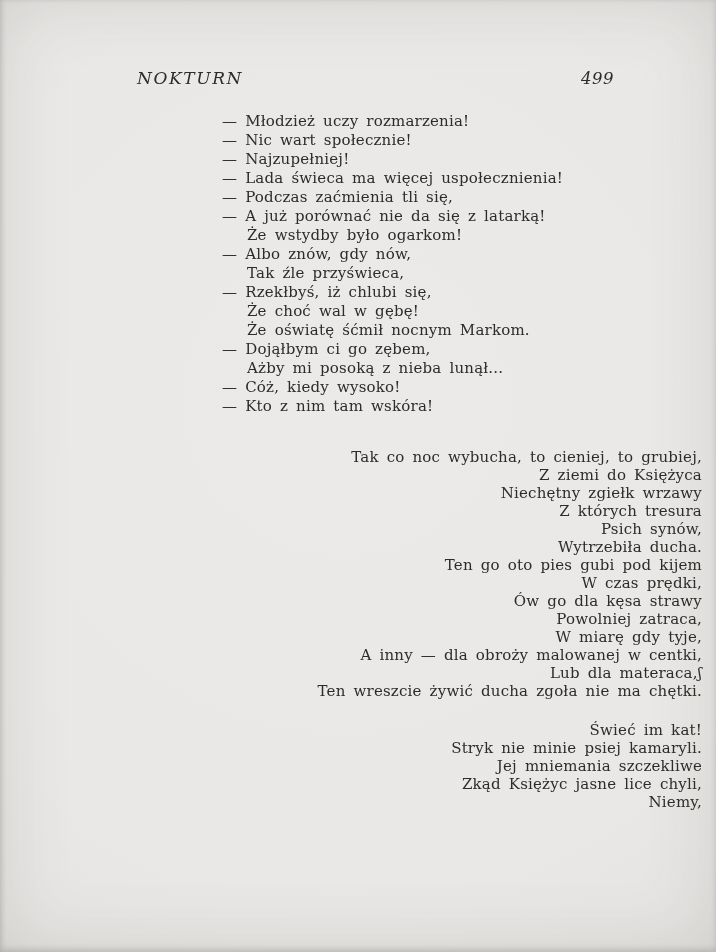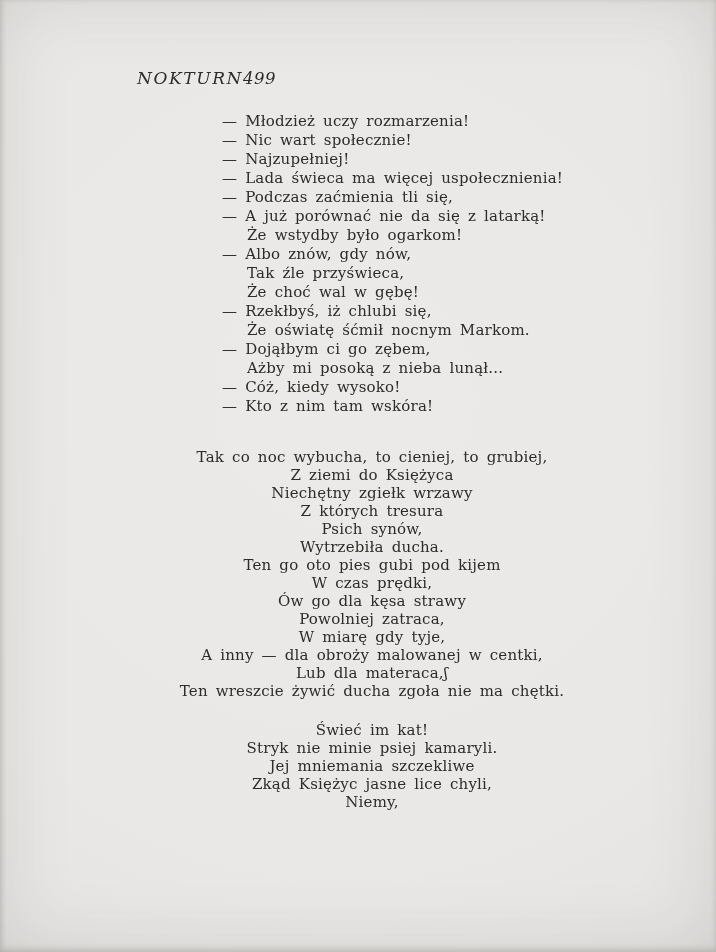--- a/index.html
+++ b/index.html
@@ -23,20 +23,21 @@
     position: absolute;
     inset: 0;
     pointer-events: none;
     box-shadow:
       inset 0 0 70px rgba(95, 93, 88, 0.16),
       inset 0 -3px 6px rgba(80, 78, 74, 0.18),
       inset 2px 0 5px rgba(80, 78, 74, 0.10);
   }
   .page-header {
     display: flex;
+    justify-content: space-between;
     align-items: baseline;
     padding: 68px 102px 0 137px;
     font-style: italic;
   }
   .running-title {
     font-size: 17px;
     letter-spacing: 1.6px;
   }
   .page-number {
     font-size: 16.5px;
@@ -51,21 +52,21 @@
   .stanza-dialogue {
     margin: 24px 0 0 222px;
     line-height: 19px;
   }
   .stanza-dialogue .line.indent {
     padding-left: 25px;
   }
   .stanza-centered {
     width: 660px;
     margin-left: 42px;
-    text-align: center;
+    text-align: right;
     line-height: 18px;
   }
   .stanza-commentary { margin-top: 32px; }
   .stanza-closing   { margin-top: 21px; }
 </style>
 </head>
 <body>
 
 <div class="page">
 
@@ -77,22 +78,22 @@
   <section class="stanza stanza-dialogue">
       <div class="line">— Młodzież uczy rozmarzenia!</div>
       <div class="line">— Nic wart społecznie!</div>
       <div class="line">— Najzupełniej!</div>
       <div class="line">— Lada świeca ma więcej uspołecznienia!</div>
       <div class="line">— Podczas zaćmienia tli się,</div>
       <div class="line">— A już porównać nie da się z latarką!</div>
       <div class="line indent">Że wstydby było ogarkom!</div>
       <div class="line">— Albo znów, gdy nów,</div>
       <div class="line indent">Tak źle przyświeca,</div>
+      <div class="line">— Rzekłbyś, iż chlubi się,</div>
       <div class="line indent">Że choć wal w gębę!</div>
-      <div class="line">— Rzekłbyś, iż chlubi się,</div>
       <div class="line indent">Że oświatę śćmił nocnym Markom.</div>
       <div class="line">— Dojąłbym ci go zębem,</div>
       <div class="line indent">Ażby mi posoką z nieba lunął...</div>
       <div class="line">— Cóż, kiedy wysoko!</div>
       <div class="line">— Kto z nim tam wskóra!</div>
     </section>
 
   <section class="stanza stanza-centered stanza-commentary">
       <div class="line">Tak co noc wybucha, to cieniej, to grubiej,</div>
       <div class="line">Z ziemi do Księżyca</div>

